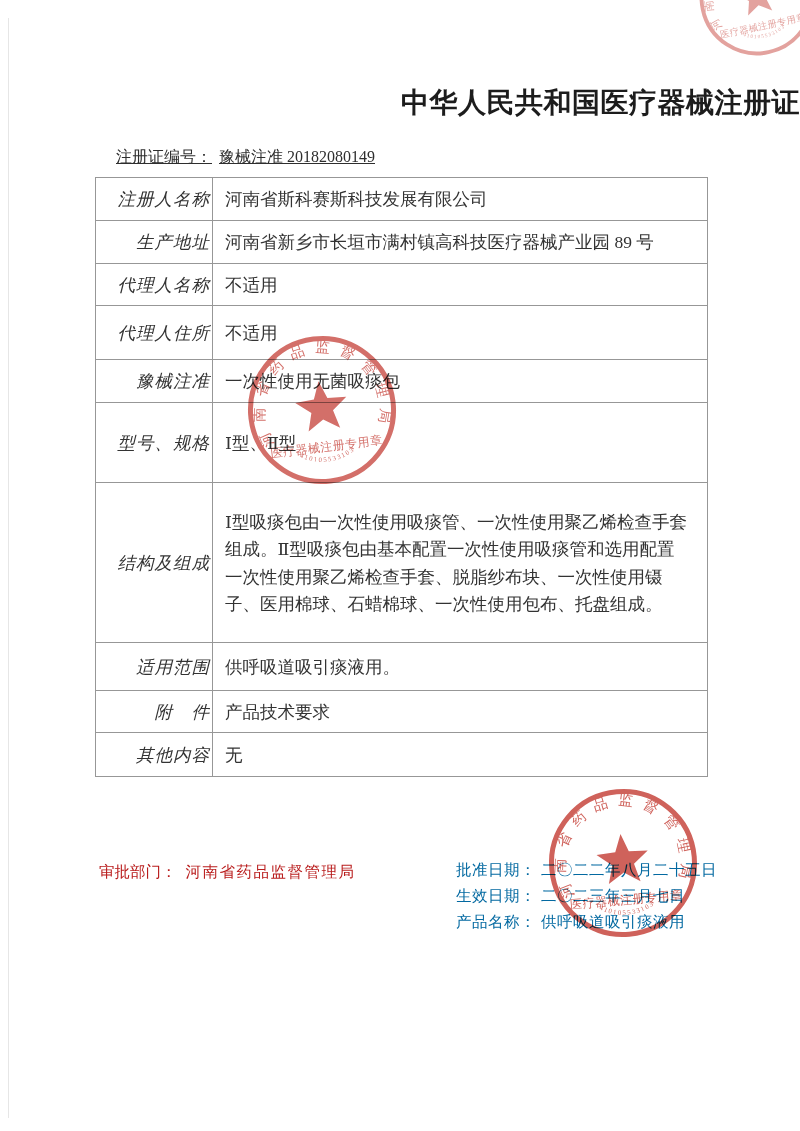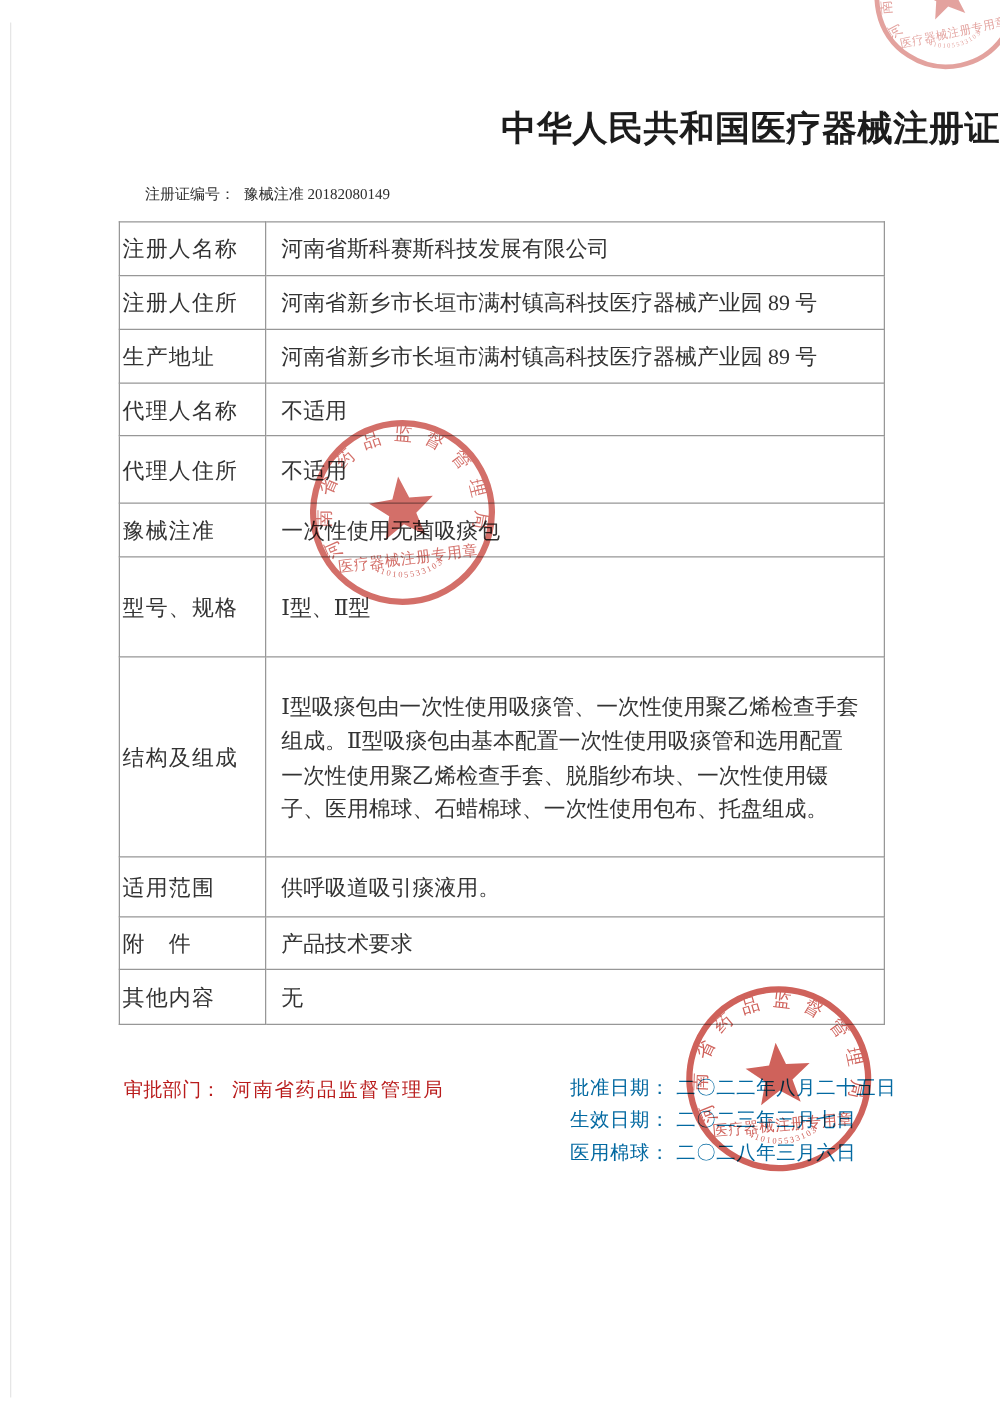--- a/index.html
+++ b/index.html
@@ -5,27 +5,27 @@
   html,body{margin:0;padding:0;background:#ffffff;}
   .sheet{
     position:relative;width:800px;height:1131px;background:#ffffff;overflow:hidden;
     font-family:"Liberation Serif","DejaVu Serif",serif;color:#333;
   }
   .scan-edge{position:absolute;left:8px;top:18px;width:1px;height:1100px;background:#d9d9d9;opacity:.65;}
   .doc-title{
     position:absolute;top:84px;left:0;width:100%;text-align:right;
     font-size:28px;font-weight:700;color:#1c1c1c;letter-spacing:.5px;white-space:nowrap;
   }
-  .cert-line{position:absolute;top:147px;left:116px;font-size:12px;color:#2e2e2e;white-space:nowrap;}
+  .cert-line{position:absolute;top:147px;left:116px;font-size:16px;color:#2e2e2e;white-space:nowrap;text-decoration:underline;}
   .cert-line .val{margin-left:7px;}
   table.cert{
     position:absolute;top:177px;left:95px;width:613px;border-collapse:collapse;table-layout:fixed;
   }
   table.cert td{border:1px solid #979797;font-size:17.5px;color:#333;}
-  td.lbl{width:112px;text-align:left;letter-spacing:1px;padding:0 2px;}
+  td.lbl{width:112px;text-align:right;letter-spacing:1px;padding:0 2px;font-style:italic;}
   td.val{padding:0 16px 0 12px;}
   tr.r1{height:43px}tr.r2{height:43px}tr.r3{height:43px}tr.r4{height:42px}
   tr.r5{height:54px}tr.r6{height:43px}tr.r7{height:80px}tr.r8{height:160px}
   tr.r9{height:48px}tr.r10{height:42px}tr.r11{height:44px}tr.r12{height:45px}
   tr.r8 td.val{line-height:27.5px;padding-top:2px;}
   .footer-left{position:absolute;top:862px;left:99px;font-size:15.5px;color:#b91c1c;white-space:nowrap;}
   .footer-left .val{margin-left:9px;letter-spacing:1.5px;}
   .date-line{position:absolute;left:456px;font-size:15.5px;color:#0369a1;white-space:nowrap;letter-spacing:.5px;}
   .date-line .val{margin-left:5px;}
   .d1{top:860px}.d2{top:886px}.d3{top:912px}
@@ -46,24 +46,20 @@
 
   <div class="cert-line">
     <span>注册证编号：</span><span class="val">豫械注准 20182080149</span>
   </div>
 
   <table class="cert">
     <tbody>
         <tr class="r1">
       <td class="lbl">注册人名称</td>
       <td class="val">河南省斯科赛斯科技发展有限公司</td>
-    </tr>
-    <tr class="r2">
-      <td class="lbl">注册人住所</td>
-      <td class="val">河南省新乡市长垣市满村镇高科技医疗器械产业园 89 号</td>
     </tr>
     <tr class="r3">
       <td class="lbl">生产地址</td>
       <td class="val">河南省新乡市长垣市满村镇高科技医疗器械产业园 89 号</td>
     </tr>
     <tr class="r4">
       <td class="lbl">代理人名称</td>
       <td class="val">不适用</td>
     </tr>
     <tr class="r5">
@@ -101,21 +97,21 @@
     <span>审批部门：</span><span class="val">河南省药品监督管理局</span>
   </div>
 
   <div class="date-line d1">
     <span>批准日期：</span><span class="val">二〇二二年八月二十五日</span>
   </div>
   <div class="date-line d2">
     <span>生效日期：</span><span class="val">二〇二三年三月七日</span>
   </div>
   <div class="date-line d3">
-    <span>医用棉球：</span><span class="val">二〇二八年三月六日</span>
+    <span>产品名称：</span><span class="val">供呼吸道吸引痰液用</span>
   </div>
 
   <div class="stamp stamp-mid">
     <svg viewBox="0 0 160 160">
       <defs>
         <path id="arcTop1" d="M 29.8 109 A 58 58 0 1 1 130.2 109" fill="none"></path>
         <path id="arcBot1" d="M 46.6 119.8 A 52 52 0 0 0 113.4 119.8" fill="none"></path>
       </defs>
       <circle cx="80" cy="80" r="71.5" fill="none" stroke="#c7463e" stroke-width="5"></circle>
       <polygon fill="#c7463e" points="80,51 86.8,68.7 105.7,69.7 90.9,81.6 95.9,99.8 80,89.5 64.1,99.8 69.1,81.6 54.3,69.7 73.2,68.7"></polygon>

